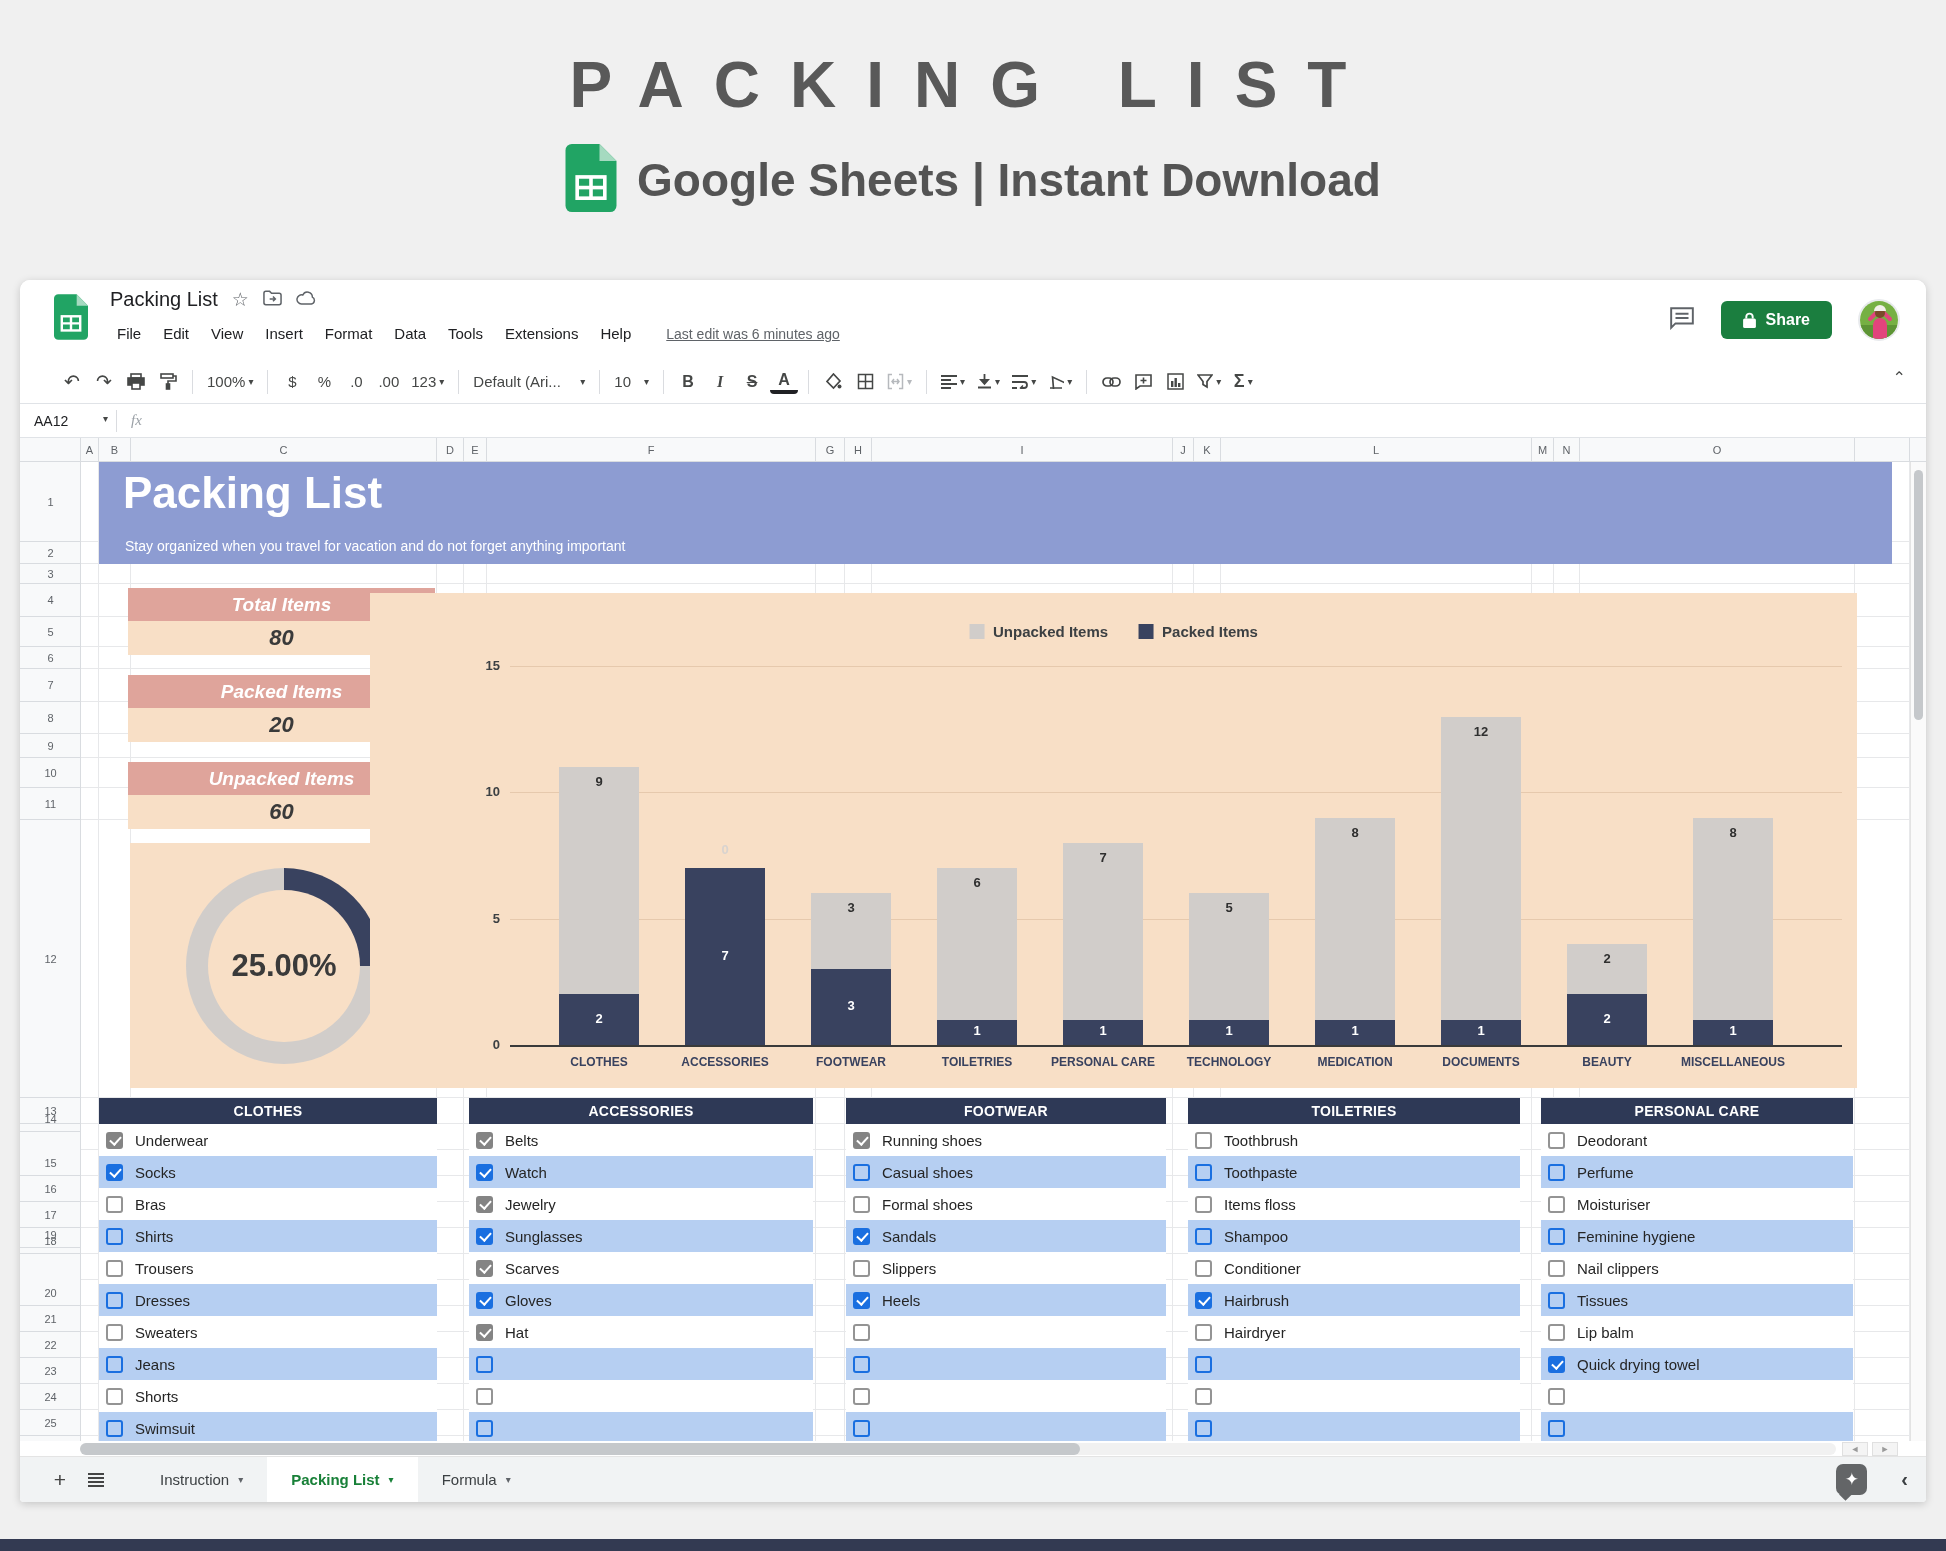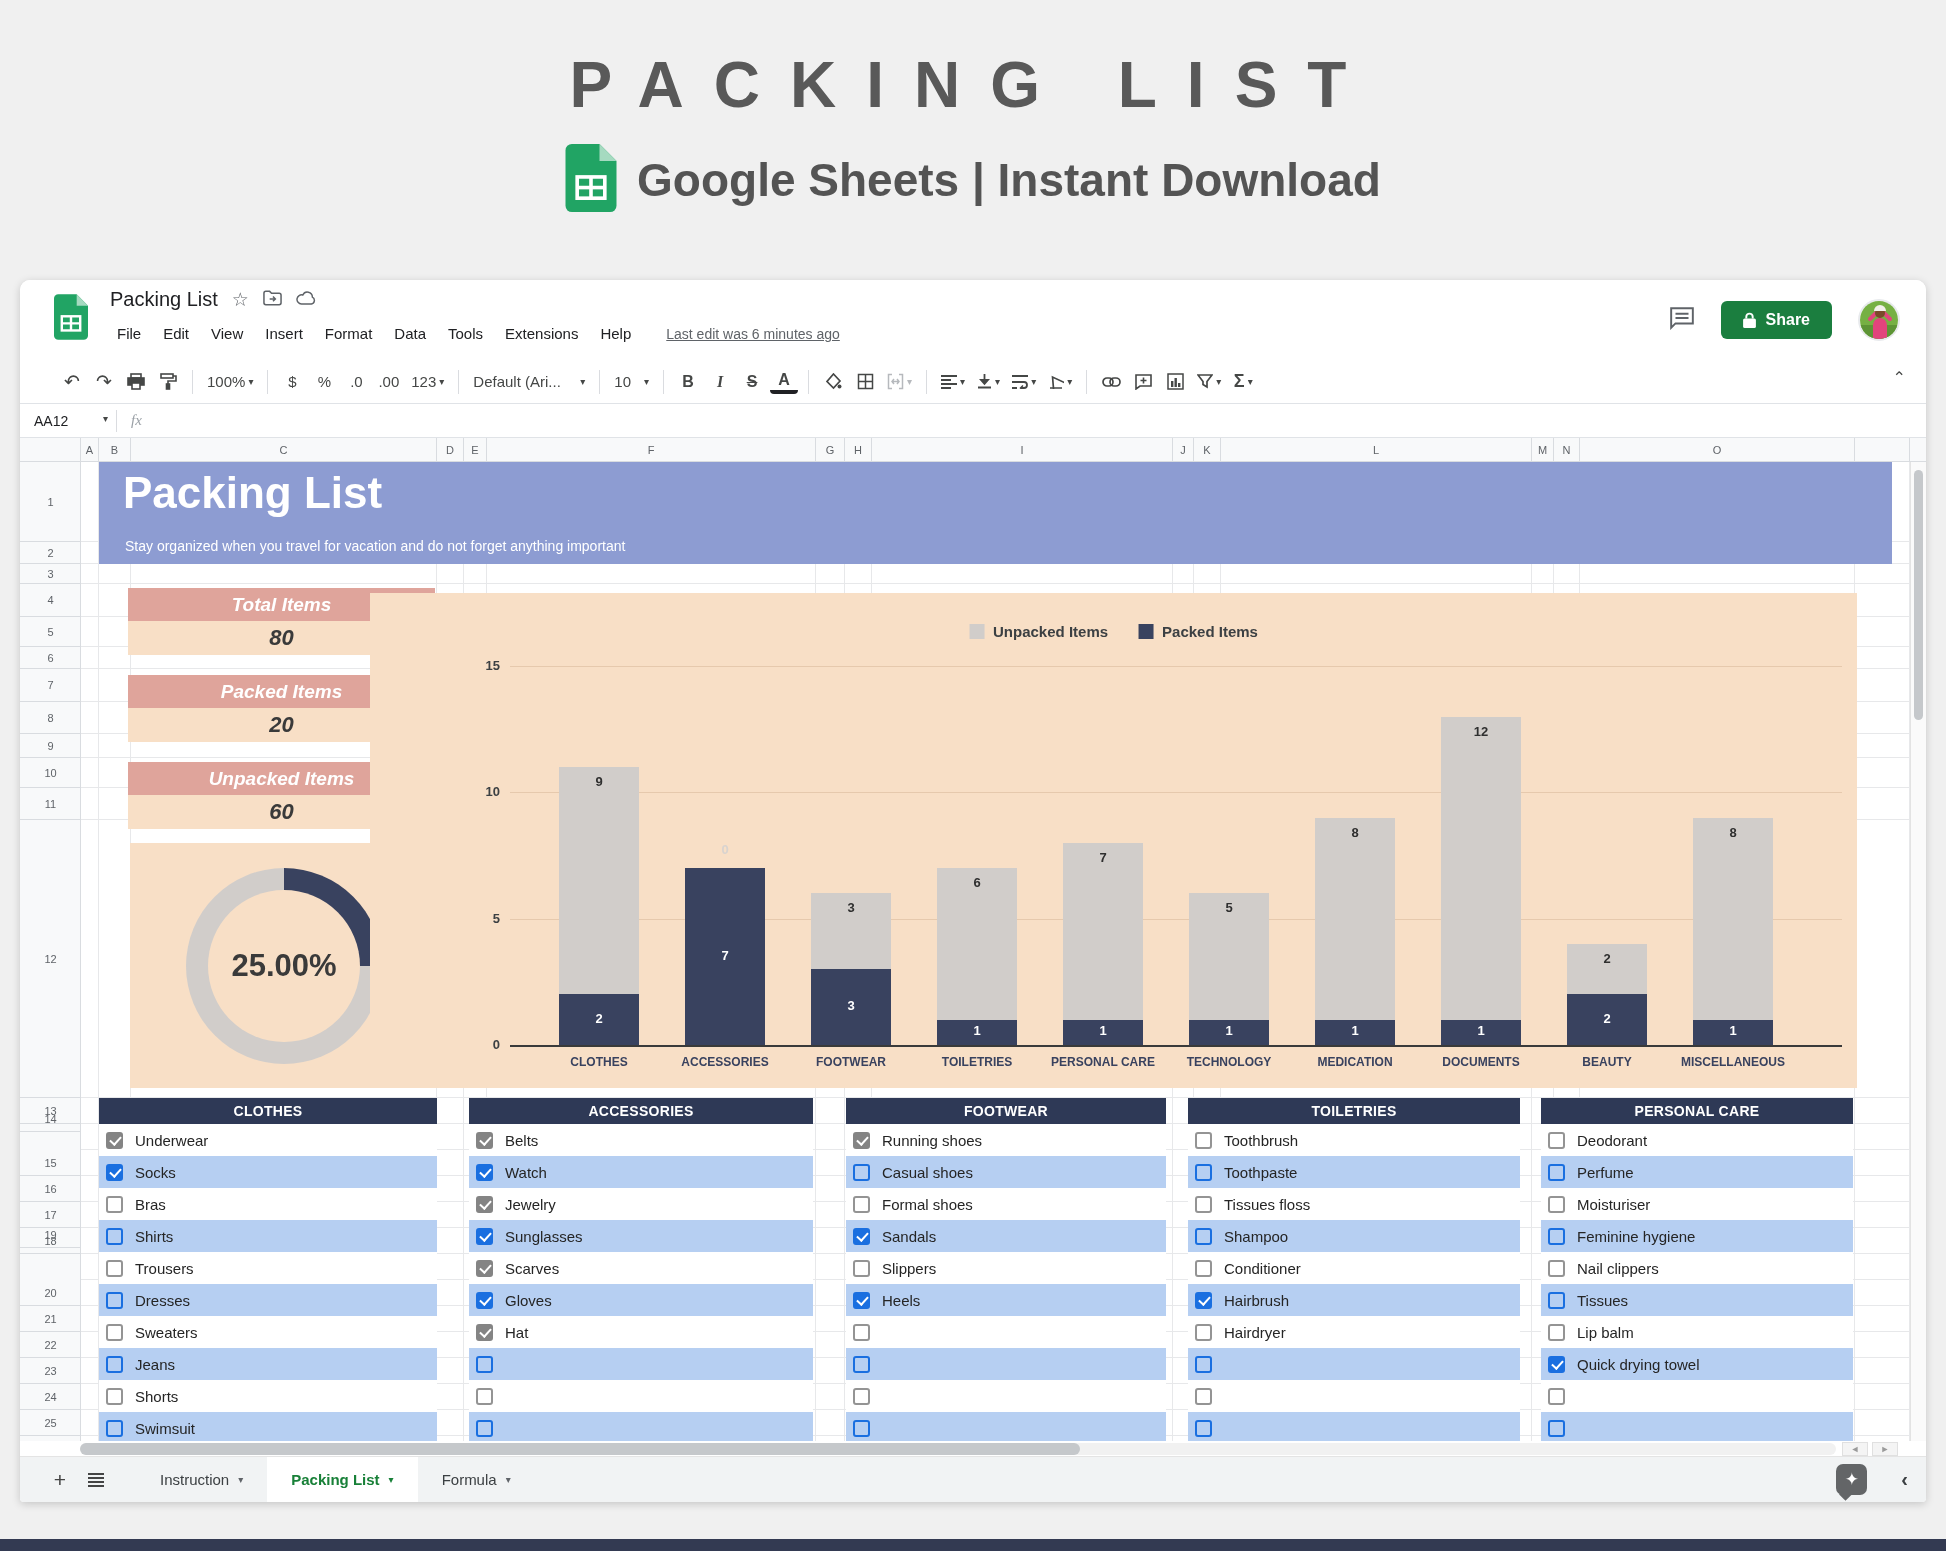--- a/index.html
+++ b/index.html
@@ -703,21 +703,21 @@
             <div class="cl-row white">
               <div class="cbox grey"></div>
               <span class="cl-label">Toothbrush</span>
             </div>
             <div class="cl-row blue">
               <div class="cbox blue"></div>
               <span class="cl-label">Toothpaste</span>
             </div>
             <div class="cl-row white">
               <div class="cbox grey"></div>
-              <span class="cl-label">Tissues floss</span>
+              <span class="cl-label">Items floss</span>
             </div>
             <div class="cl-row blue">
               <div class="cbox blue"></div>
               <span class="cl-label">Shampoo</span>
             </div>
             <div class="cl-row white">
               <div class="cbox grey"></div>
               <span class="cl-label">Conditioner</span>
             </div>
             <div class="cl-row blue">

